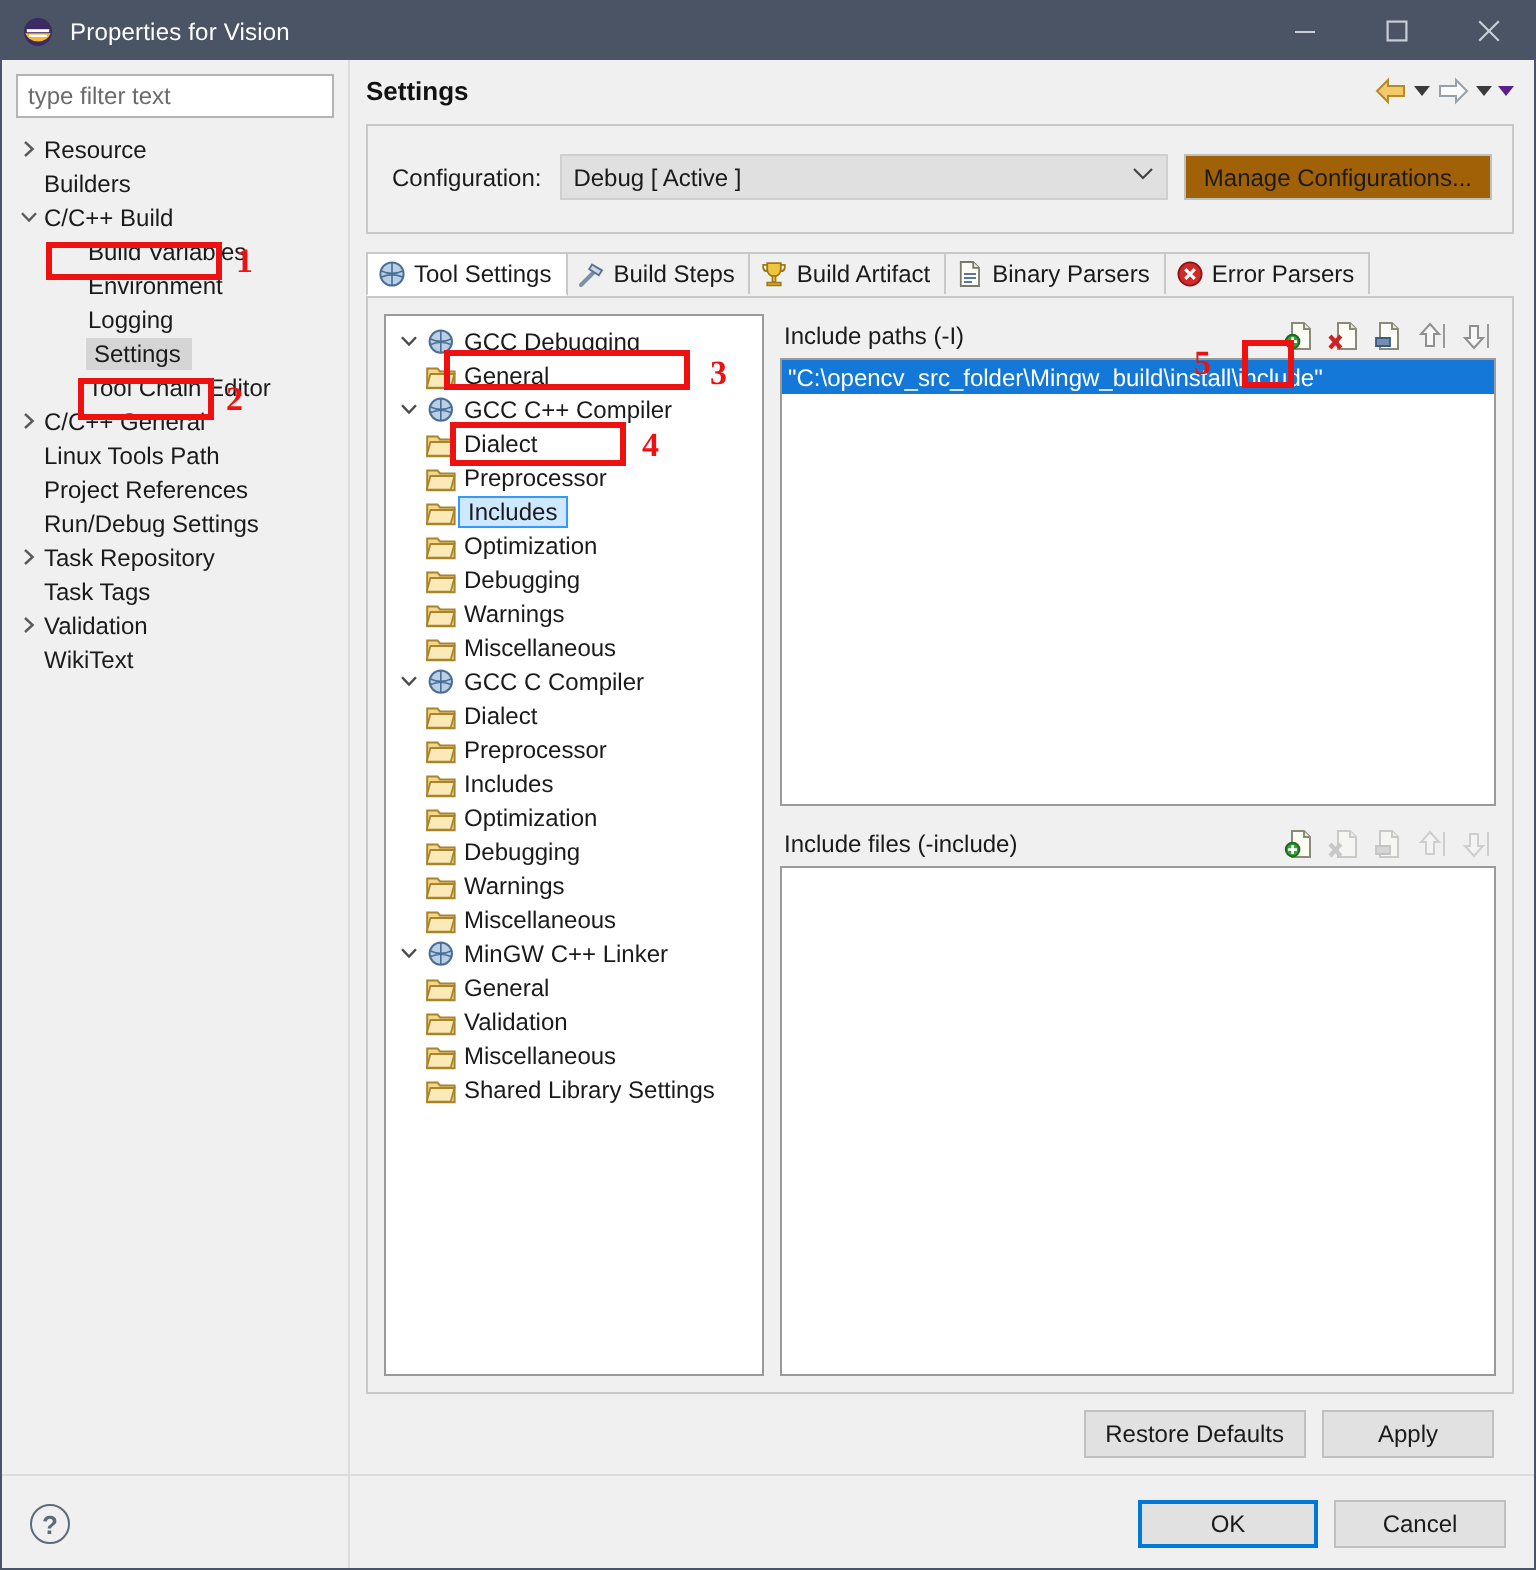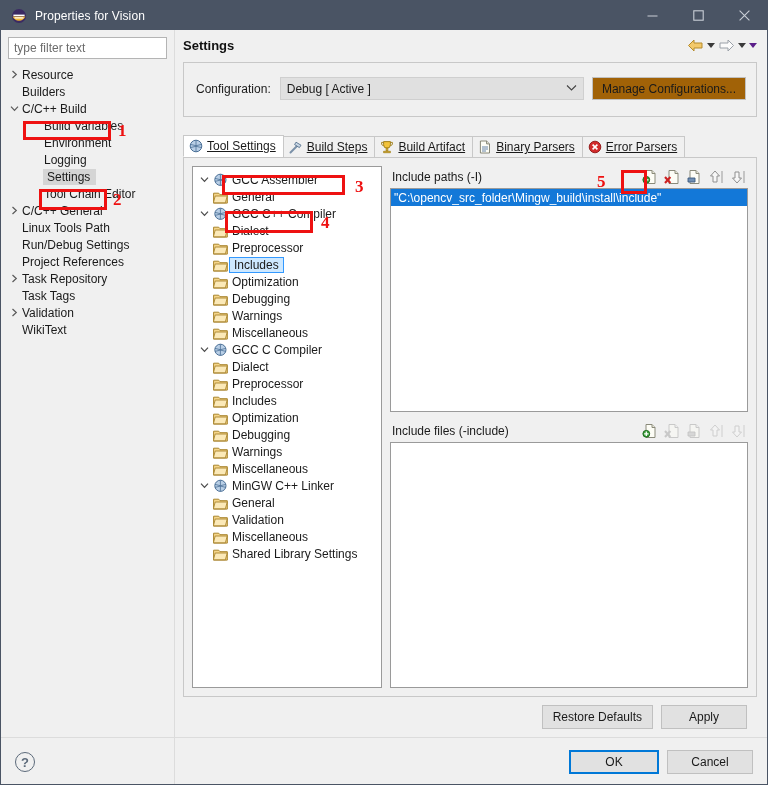--- a/index.html
+++ b/index.html
@@ -195,26 +195,25 @@
     font-size: 12px;
     padding: 0 9px;
     display: flex; align-items: center;
     white-space: nowrap;
     font-family: "Liberation Sans", sans-serif;
   }
 
   
   #tabs {
     display: flex;
-    align-items: flex-end;
+    align-items: flex-start;
     height: 22px;
-    margin-top: 18px;
+    margin-top: 9px;
     position: relative;
     z-index: 2;
-    text-decoration: underline;
   }
   .tab {
     display: flex;
     align-items: center;
     height: 21px;
     padding: 0 7px 0 5px;
     font-size: 12px;
     border: 1px solid #c8c8c8;
     border-bottom: none;
     background: #f0f0f0;
@@ -466,25 +465,25 @@
               </svg>
             </span>
             <span class="nav-label">C/C++ General</span>
           </div>
           <div class="nav-item" style="padding-left: 6px;">
             <span class="nav-arrow"></span>
             <span class="nav-label">Linux Tools Path</span>
           </div>
           <div class="nav-item" style="padding-left: 6px;">
             <span class="nav-arrow"></span>
+            <span class="nav-label">Project References</span>
+          </div>
+          <div class="nav-item" style="padding-left: 6px;">
+            <span class="nav-arrow"></span>
             <span class="nav-label">Run/Debug Settings</span>
-          </div>
-          <div class="nav-item" style="padding-left: 6px;">
-            <span class="nav-arrow"></span>
-            <span class="nav-label">Project References</span>
           </div>
           <div class="nav-item" style="padding-left: 6px;">
             <span class="nav-arrow">
               <svg width="9" height="9" viewBox="0 0 9 9">
                 <path d="M2.5 1 L6.3 4.5 L2.5 8" fill="none" stroke="#5a5a5a" stroke-width="1.2"></path>
               </svg>
             </span>
             <span class="nav-label">Task Repository</span>
           </div>
           <div class="nav-item" style="padding-left: 6px;">
@@ -612,21 +611,21 @@
                     <path d="M1 2.6 L4.5 6.3 L8 2.6" fill="none" stroke="#4a4a4a" stroke-width="1.2"></path>
                   </svg>
                 </span>
                 <span class="ticon">
                   <svg width="15" height="14" viewBox="0 0 15 14">
                     <circle cx="7.4" cy="6.8" r="5.6" fill="#b9cfe6" stroke="#4a6f96" stroke-width="1"></circle>
                     <path d="M2 5.4 q5.4 2.6 10.8 0 M2 8.4 q5.4 -2.6 10.8 0" fill="none" stroke="#4a6f96" stroke-width=".8"></path>
                     <path d="M7.4 1.2 v11.2" stroke="#4a6f96" stroke-width=".8"></path>
                   </svg>
                 </span>
-                <span class="tlabel">GCC Assembler</span>
+                <span class="tlabel">GCC Debugging</span>
               </div>
               <div class="tnode child">
                 <span class="ticon">
                   <svg width="15" height="14" viewBox="0 0 15 14">
                     <path d="M0.6 3.2 h5.1 l1.3 1.5 h7.3 v8.4 h-13.7 z" fill="#f6d68a" stroke="#a8842c" stroke-width="1"></path>
                     <path d="M2.2 6 h12 l-1.8 6.8 h-12 z" fill="#fbe9b8" stroke="#a8842c" stroke-width=".9"></path>
                   </svg>
                 </span>
                 <span class="tlabel">General</span>
               </div>

